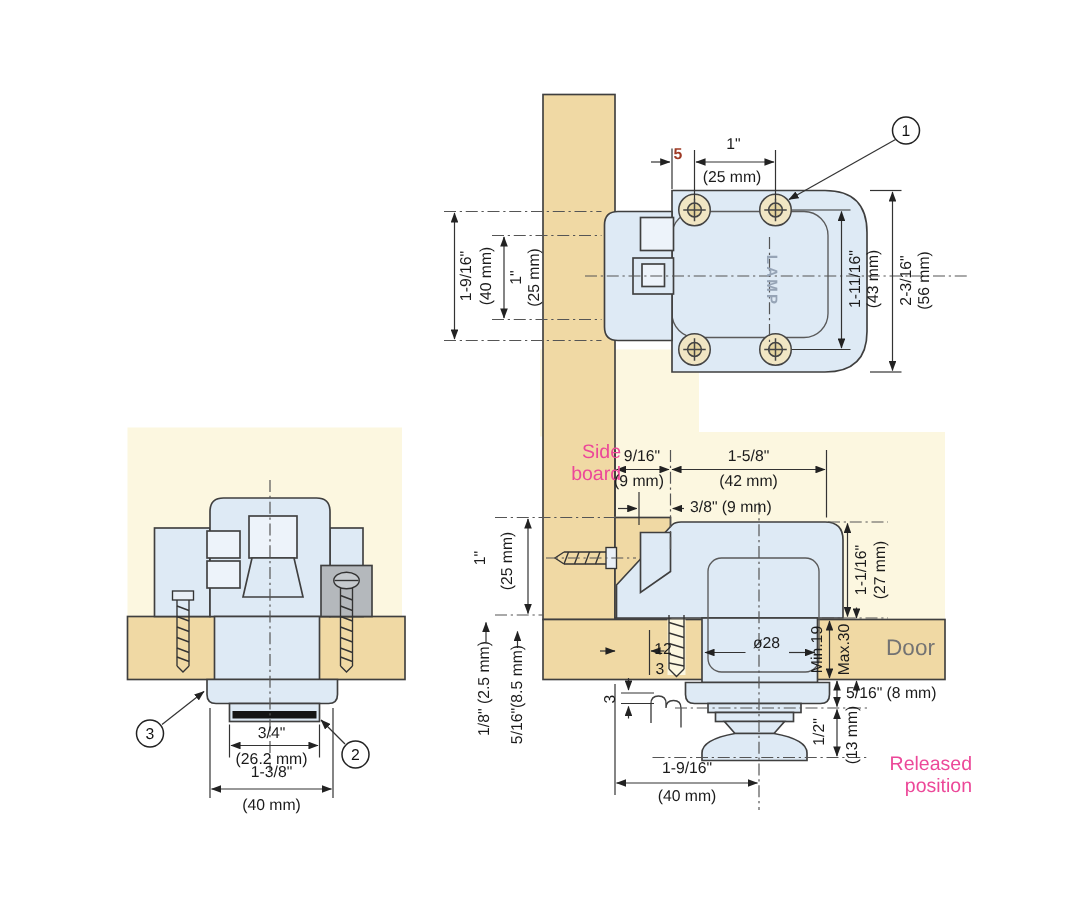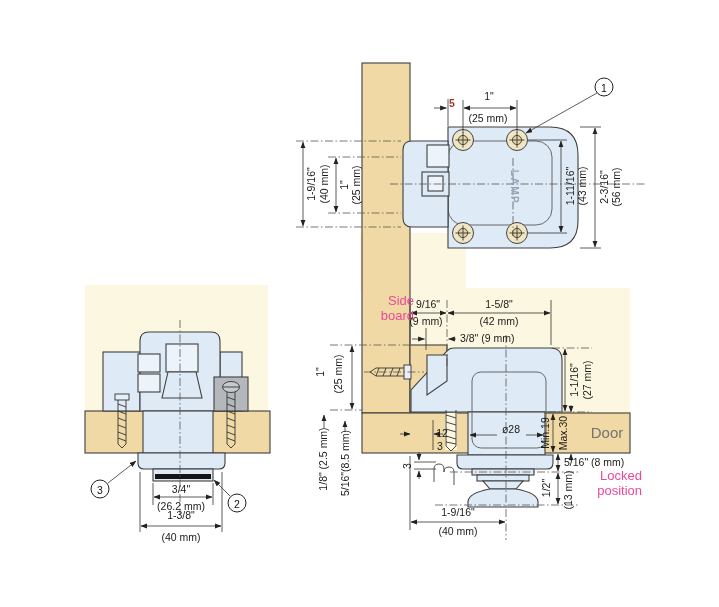--- a/index.html
+++ b/index.html
@@ -240,20 +240,20 @@
 <div class="t rot" style="left:321px;top:372px">1"</div>
 <div class="t rot" style="left:339px;top:374px">(25 mm)</div>
 <div class="t rot" style="left:324px;top:459px">1/8" (2.5 mm)</div>
 <div class="t rot" style="left:346px;top:463px">5/16"(8.5 mm)</div>
 <div class="t" style="left:442px;top:434px">12</div>
 <div class="t" style="left:440px;top:447px">3</div>
 <div class="t" style="left:511px;top:430px">ø28</div>
 <div class="t rot" style="left:546px;top:433px">Min.19</div>
 <div class="t rot" style="left:564px;top:433px">Max.30</div>
 <div class="t tl" style="left:564px;top:463px">5/16" (8 mm)</div>
-<div class="t md blk" style="left:584px;top:468px;width:58px">Locked position</div>
 <div class="t rot" style="left:547px;top:488px">1/2"</div>
 <div class="t rot" style="left:569px;top:490px">(13 mm)</div>
+<div class="t md blk" style="left:584px;top:501px;width:64px">Released position</div>
 <div class="t rot" style="left:408px;top:466px">3</div>
 <div class="t" style="left:458px;top:513px">1-9/16"</div>
 <div class="t" style="left:458px;top:532px">(40 mm)</div>
 
 </div>
 
 </body></html>

